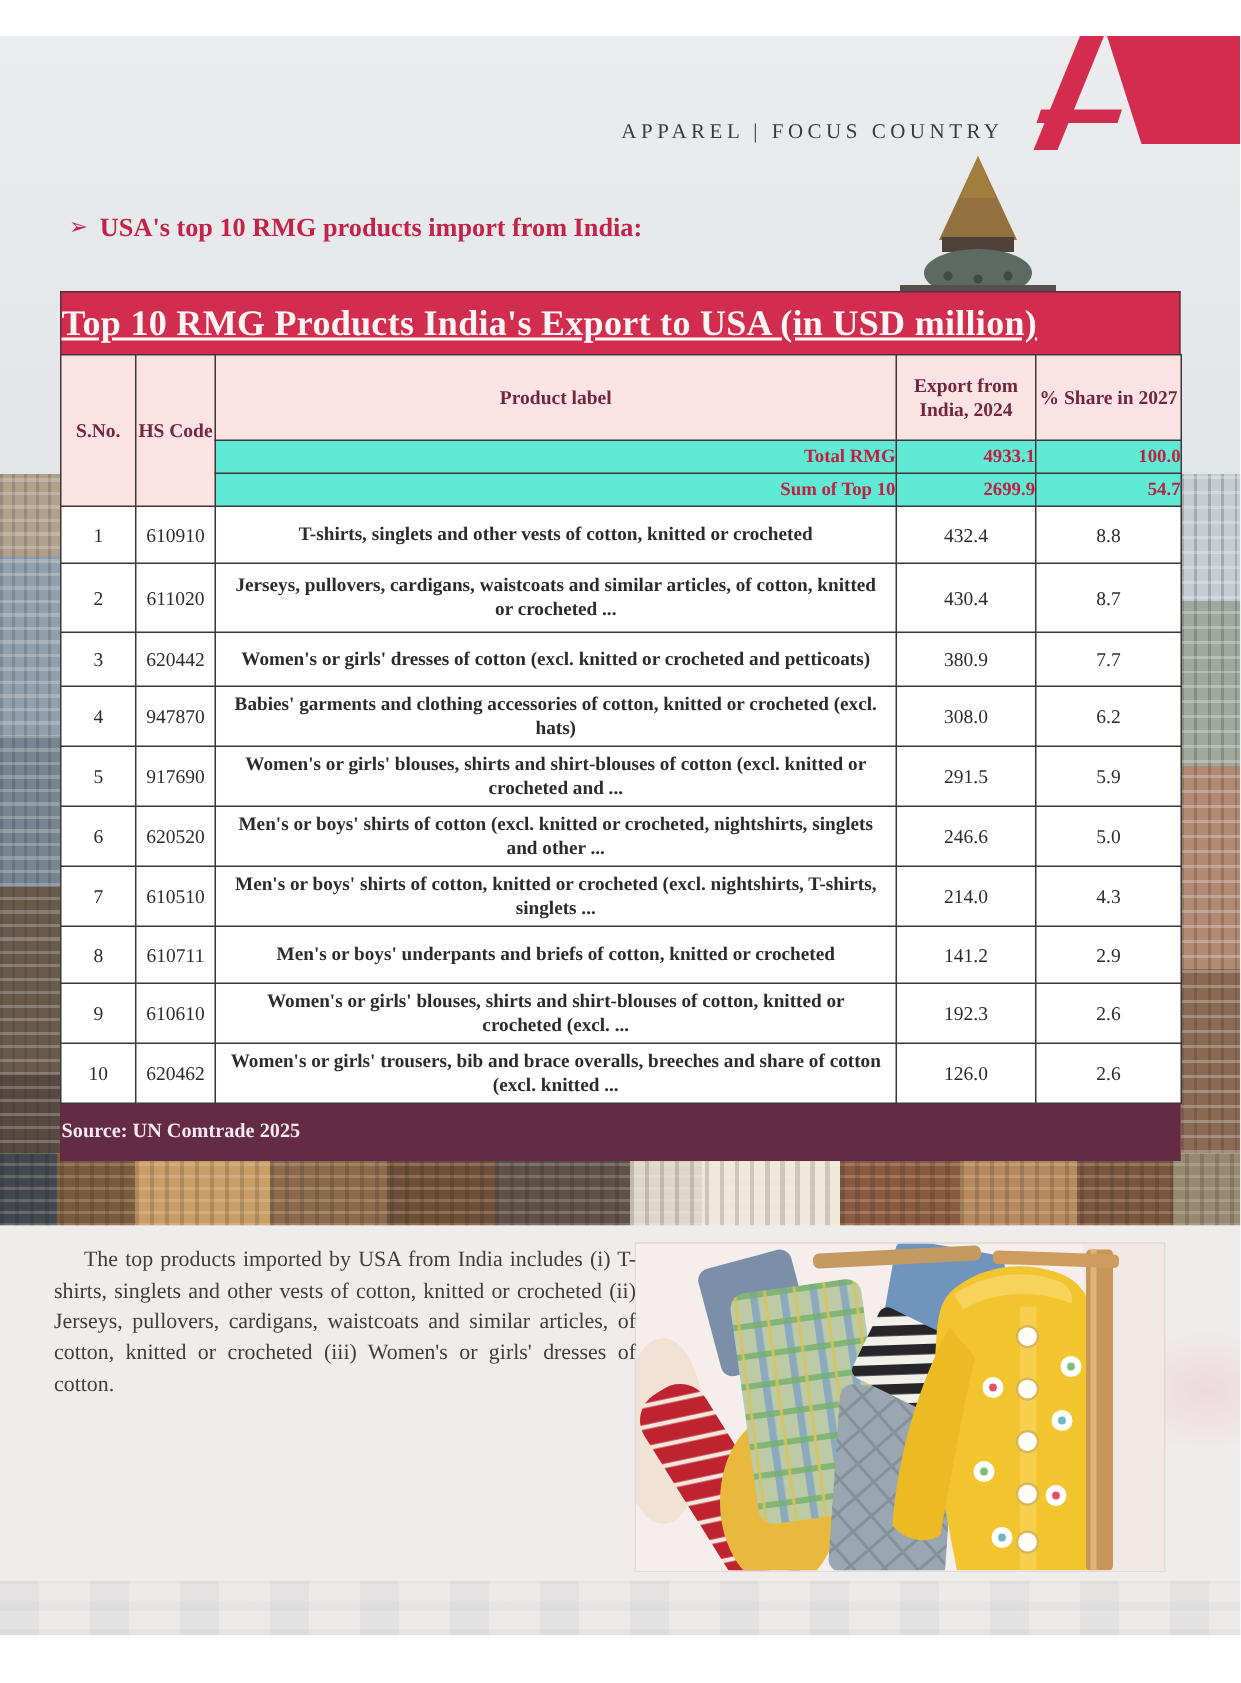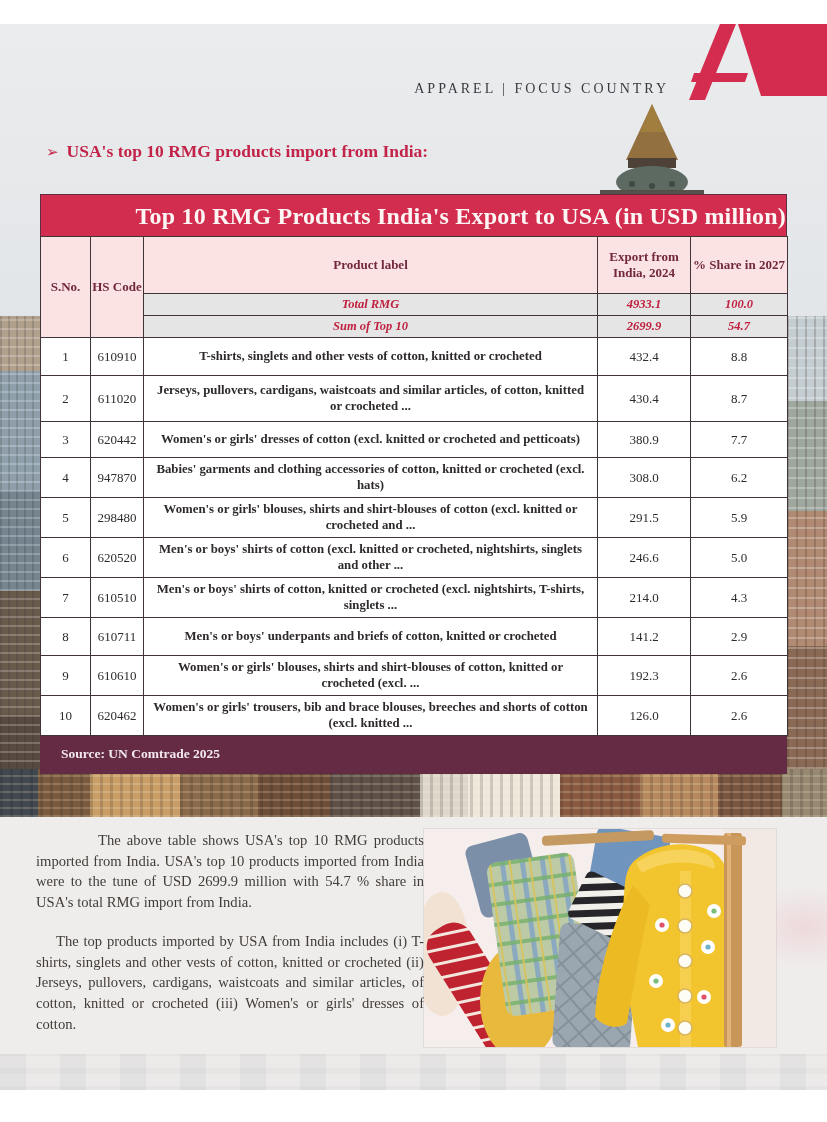--- a/index.html
+++ b/index.html
@@ -45,37 +45,37 @@
     font-size:14px; letter-spacing:3px; color:#363b42; }
   .logo-a { position:absolute; top:0; right:0; width:147px; height:76px; }
 
   
   .heading { position:absolute; left:46px; top:117px; color:#c32349; font-weight:bold;
     font-size:17.5px; display:flex; align-items:center; gap:8px; }
   .heading .arrow { font-size:15px; font-weight:normal; }
 
   
   .tcard { position:absolute; left:40px; top:170px; width:747px; }
-  .ttitle { background:#d22c4e; color:#fdf6f4; text-align:right; font-weight:bold;
+  .ttitle { background:#d22c4e; color:#fdf6f4; text-align:left; font-weight:bold;
     font-size:24px; height:42px; line-height:42px; letter-spacing:.2px;
-    border:1.5px solid #5f2c40; border-bottom:none; }
+    border:1.5px solid #5f2c40; border-bottom:none;text-decoration:underline; }
   table.rmg { width:747px; border-collapse:collapse; table-layout:fixed;
     border:1.5px solid #5f2c40; background:#fff; }
   table.rmg td, table.rmg th { border:1px solid #413439; }
   .hcell { background:#fbe3e4; color:#71283c; font-weight:bold; font-size:13px;
     text-align:center; vertical-align:middle; line-height:1.2; }
   tr.hrow1 { height:57px; }
   tr.srow { height:22px; }
-  .scell { background:#e5e5e5; color:#c0203f; font-weight:bold; font-size:12.5px;
-    text-align:center; vertical-align:middle;font-style:italic; }
+  .scell { background:#5eead4; color:#c0203f; font-weight:bold; font-size:12.5px;
+    text-align:right; vertical-align:middle; }
   td.dnum { text-align:center; font-size:13px; color:#2e2a2c; vertical-align:middle; }
   td.dlabel { text-align:center; font-size:12.8px; color:#2e2a2c; vertical-align:middle;
     padding:2px 8px; line-height:1.25;font-weight:bold; }
   .source { background:#652b45; color:#f3e9ec; font-weight:bold; font-size:13.5px;
-    height:38px; line-height:36px; padding-left:20px;
+    height:38px; line-height:36px; 
     border:1.5px solid #5f2c40; border-top:none; }
 
   
   .bodytext { position:absolute; left:36px; top:806px; width:388px; color:#423c37;
     font-size:14.6px; line-height:1.42; text-align:justify; }
   .bodytext p.p1 { text-indent:62px; margin-bottom:18px; }
   .bodytext p.p2 { text-indent:20px; }
 
   .photo { position:absolute; left:424px; top:805px; width:352px; height:218px;
     overflow:hidden; box-shadow:0 0 0 1px rgba(200,190,190,.35); }
@@ -172,21 +172,21 @@
         </tr>
         <tr style="height:40px">
           <td class="dnum">4</td>
           <td class="dnum">947870</td>
           <td class="dlabel">Babies' garments and clothing accessories of cotton, knitted or crocheted (excl. hats)</td>
           <td class="dnum">308.0</td>
           <td class="dnum">6.2</td>
         </tr>
         <tr style="height:40px">
           <td class="dnum">5</td>
-          <td class="dnum">298480</td>
+          <td class="dnum">917690</td>
           <td class="dlabel">Women's or girls' blouses, shirts and shirt-blouses of cotton (excl. knitted or crocheted and ...</td>
           <td class="dnum">291.5</td>
           <td class="dnum">5.9</td>
         </tr>
         <tr style="height:40px">
           <td class="dnum">6</td>
           <td class="dnum">620520</td>
           <td class="dlabel">Men's or boys' shirts of cotton (excl. knitted or crocheted, nightshirts, singlets and other ...</td>
           <td class="dnum">246.6</td>
           <td class="dnum">5.0</td>
@@ -208,31 +208,30 @@
         <tr style="height:40px">
           <td class="dnum">9</td>
           <td class="dnum">610610</td>
           <td class="dlabel">Women's or girls' blouses, shirts and shirt-blouses of cotton, knitted or crocheted (excl. ...</td>
           <td class="dnum">192.3</td>
           <td class="dnum">2.6</td>
         </tr>
         <tr style="height:40px">
           <td class="dnum">10</td>
           <td class="dnum">620462</td>
-          <td class="dlabel">Women's or girls' trousers, bib and brace blouses, breeches and shorts of cotton (excl. knitted ...</td>
+          <td class="dlabel">Women's or girls' trousers, bib and brace overalls, breeches and share of cotton (excl. knitted ...</td>
           <td class="dnum">126.0</td>
           <td class="dnum">2.6</td>
         </tr>
       </tbody>
     </table>
     <div class="source">Source: UN Comtrade 2025</div>
   </div>
 
   <div class="bodytext">
-    <p class="p1">The above table shows USA's top 10 RMG products imported from India. USA's top 10 products imported from India were to the tune of USD 2699.9 million with 54.7 % share in USA's total RMG import from India.</p>
     <p class="p2">The top products imported by USA from India includes (i) T-shirts, singlets and other vests of cotton, knitted or crocheted (ii) Jerseys, pullovers, cardigans, waistcoats and similar articles, of cotton, knitted or crocheted (iii) Women's or girls' dresses of cotton.</p>
   </div>
 
   <div class="photo">
     <svg viewBox="0 0 352 218" width="352" height="218">
       <defs>
         <pattern id="redstripe" width="14" height="14" patternUnits="userSpaceOnUse" patternTransform="rotate(20)">
           <rect width="14" height="14" fill="#bf2330"></rect>
           <rect y="10" width="14" height="3" fill="#f3e6dd"></rect>
         </pattern>

